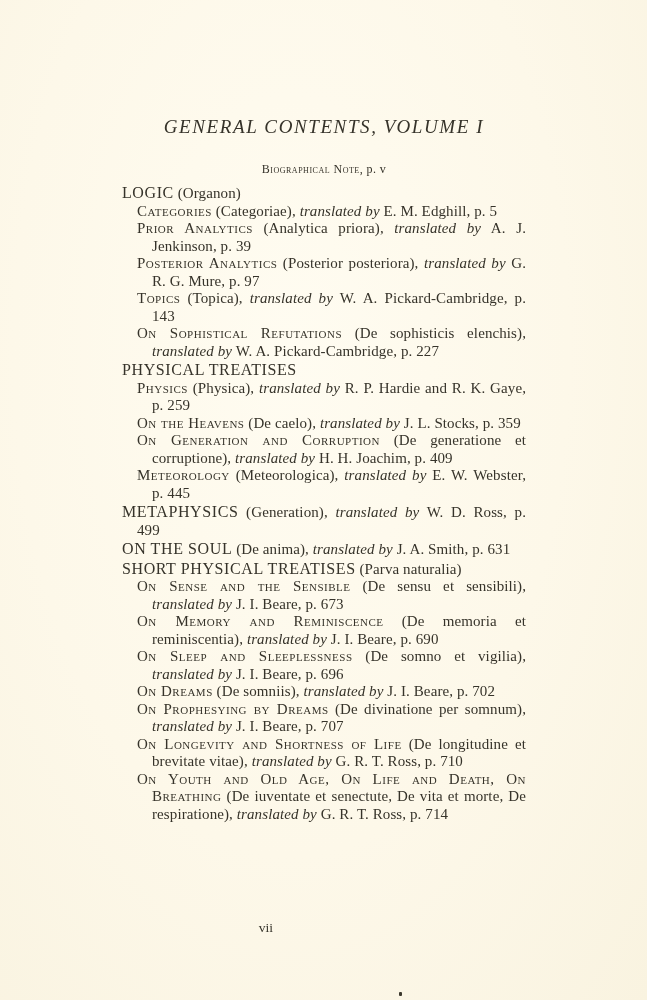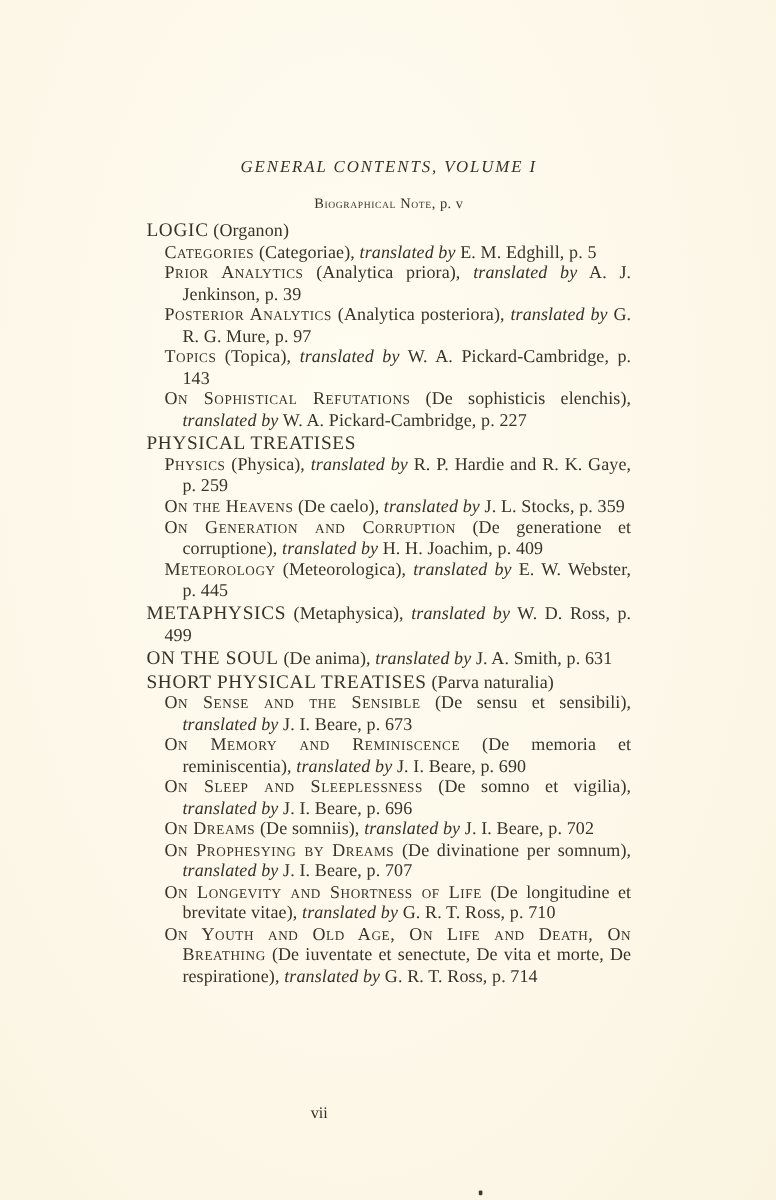--- a/index.html
+++ b/index.html
@@ -16,26 +16,26 @@
     color: var(--ink);
   }
   .page {
     position: relative;
     width: 647px;
     height: 1000px;
     background: radial-gradient(ellipse at 45% 35%, #fffcf1 0%, var(--paper) 55%, #f9f3e0 100%);
   }
   .title {
     position: absolute;
-    top: 132px;
+    top: 116px;
     left: 112px;
     width: 424px;
     margin: 0;
     text-align: center;
-    font-size: 14px;
+    font-size: 19px;
     font-style: italic;
     font-weight: 500;
     letter-spacing: 1.6px;
     white-space: nowrap;
   }
   .front-note {
     position: absolute;
     top: 162px;
     left: 122px;
     width: 404px;
@@ -95,33 +95,33 @@
 <body>
 
 <div class="page">
   <h1 class="title">GENERAL CONTENTS, VOLUME I</h1>
   <div class="front-note"><span class="run-sc">Biographical Note</span><span class="run-n">, p. v</span></div>
   <div class="toc">
       <div class="toc-section">
         <div class="heading"><span class="run-caps">LOGIC</span><span class="run-n"> (Organon)</span></div>
         <div class="entry"><span class="run-sc">Categories</span><span class="run-n"> (Categoriae), </span><span class="run-i">translated by</span><span class="run-n"> E. M. Edghill, p. 5</span></div>
         <div class="entry"><span class="run-sc">Prior Analytics</span><span class="run-n"> (Analytica priora), </span><span class="run-i">translated by</span><span class="run-n"> A. J. Jenkinson, p. 39</span></div>
-        <div class="entry"><span class="run-sc">Posterior Analytics</span><span class="run-n"> (Analytica posteriora), </span><span class="run-i">translated by</span><span class="run-n"> G. R. G. Mure, p. 97</span></div>
+        <div class="entry"><span class="run-sc">Posterior Analytics</span><span class="run-n"> (Posterior posteriora), </span><span class="run-i">translated by</span><span class="run-n"> G. R. G. Mure, p. 97</span></div>
         <div class="entry"><span class="run-sc">Topics</span><span class="run-n"> (Topica), </span><span class="run-i">translated by</span><span class="run-n"> W. A. Pickard-Cambridge, p. 143</span></div>
         <div class="entry"><span class="run-sc">On Sophistical Refutations</span><span class="run-n"> (De sophisticis elenchis), </span><span class="run-i">translated by</span><span class="run-n"> W. A. Pickard-Cambridge, p. 227</span></div>
       </div>
       <div class="toc-section">
         <div class="heading"><span class="run-caps">PHYSICAL TREATISES</span></div>
         <div class="entry"><span class="run-sc">Physics</span><span class="run-n"> (Physica), </span><span class="run-i">translated by</span><span class="run-n"> R. P. Hardie and R. K. Gaye, p. 259</span></div>
         <div class="entry"><span class="run-sc">On the Heavens</span><span class="run-n"> (De caelo), </span><span class="run-i">translated by</span><span class="run-n"> J. L. Stocks, p. 359</span></div>
         <div class="entry"><span class="run-sc">On Generation and Corruption</span><span class="run-n"> (De generatione et corruptione), </span><span class="run-i">translated by</span><span class="run-n"> H. H. Joachim, p. 409</span></div>
         <div class="entry"><span class="run-sc">Meteorology</span><span class="run-n"> (Meteorologica), </span><span class="run-i">translated by</span><span class="run-n"> E. W. Webster, p. 445</span></div>
       </div>
       <div class="toc-section">
-        <div class="heading"><span class="run-caps">METAPHYSICS</span><span class="run-n"> (Metaphysica), </span><span class="run-i">translated by</span><span class="run-n"> W. D. Ross, p. 499</span></div>
+        <div class="heading"><span class="run-caps">METAPHYSICS</span><span class="run-n"> (Generation), </span><span class="run-i">translated by</span><span class="run-n"> W. D. Ross, p. 499</span></div>
       </div>
       <div class="toc-section">
         <div class="heading"><span class="run-caps">ON THE SOUL</span><span class="run-n"> (De anima), </span><span class="run-i">translated by</span><span class="run-n"> J. A. Smith, p. 631</span></div>
       </div>
       <div class="toc-section">
         <div class="heading"><span class="run-caps">SHORT PHYSICAL TREATISES</span><span class="run-n"> (Parva naturalia)</span></div>
         <div class="entry"><span class="run-sc">On Sense and the Sensible</span><span class="run-n"> (De sensu et sensibili), </span><span class="run-i">translated by</span><span class="run-n"> J. I. Beare, p. 673</span></div>
         <div class="entry"><span class="run-sc">On Memory and Reminiscence</span><span class="run-n"> (De memoria et reminiscentia), </span><span class="run-i">translated by</span><span class="run-n"> J. I. Beare, p. 690</span></div>
         <div class="entry"><span class="run-sc">On Sleep and Sleeplessness</span><span class="run-n"> (De somno et vigilia), </span><span class="run-i">translated by</span><span class="run-n"> J. I. Beare, p. 696</span></div>
         <div class="entry"><span class="run-sc">On Dreams</span><span class="run-n"> (De somniis), </span><span class="run-i">translated by</span><span class="run-n"> J. I. Beare, p. 702</span></div>

